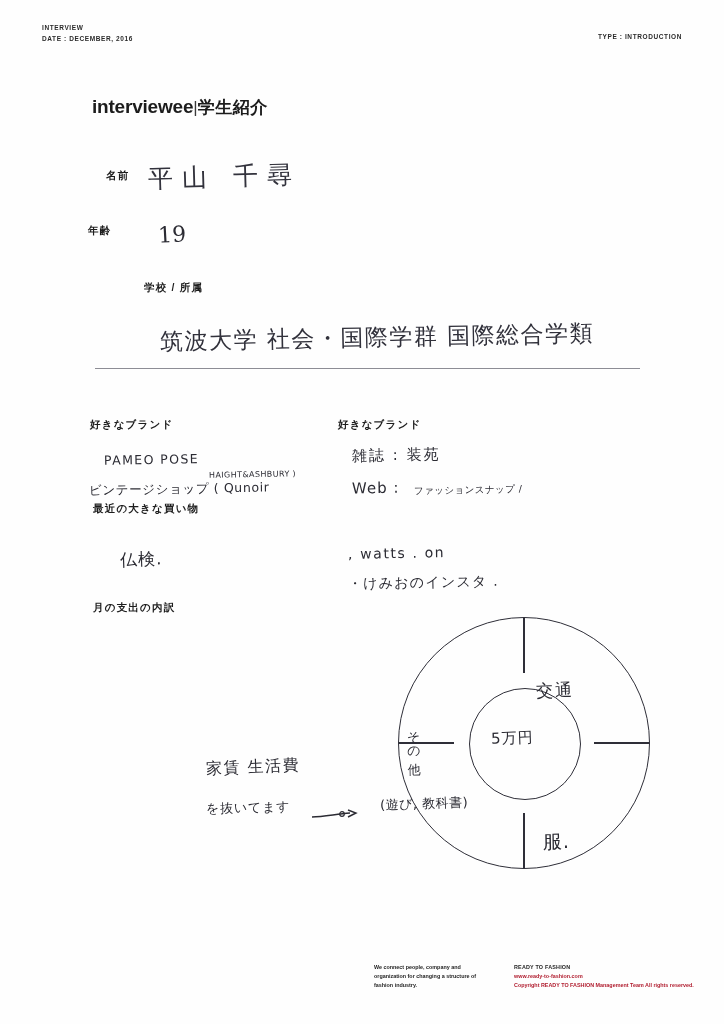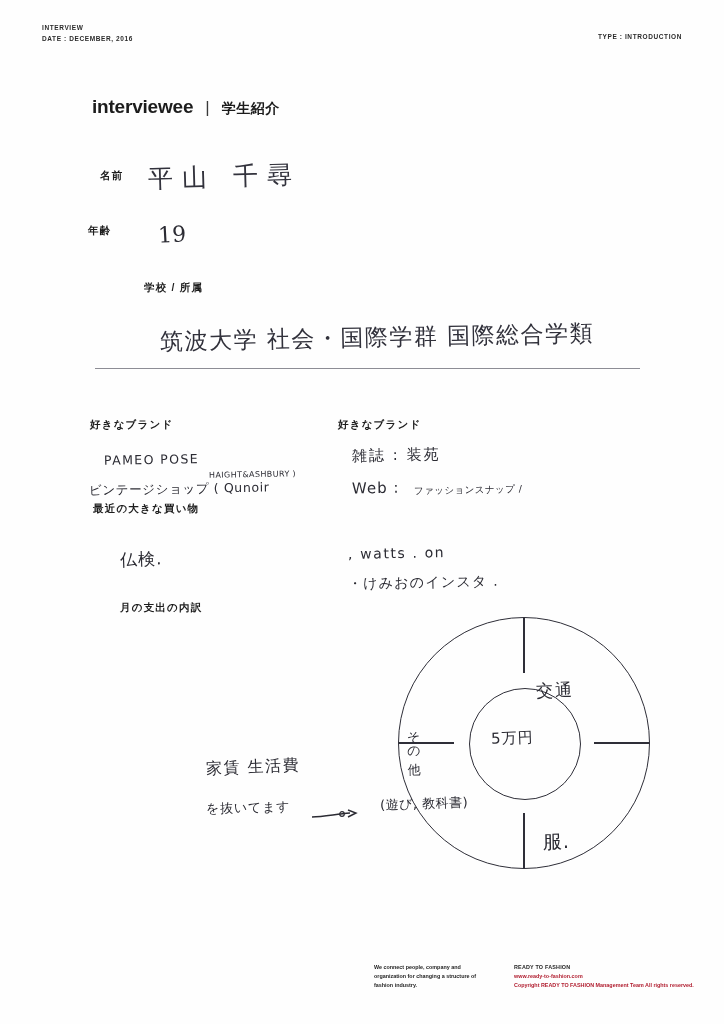--- a/index.html
+++ b/index.html
@@ -50,54 +50,54 @@
     color: #2a2a2a;
   }
 
   
   .title-row {
     position: absolute;
     top: 96px;
     left: 92px;
     display: flex;
     align-items: baseline;
-    gap: 12px;
+    gap: 0;
   }
   .title-en {
     font-size: 19px;
     font-weight: bold;
     letter-spacing: -0.2px;
   }
   .title-sep {
     font-size: 17px;
     color: #3a3a3a;
     font-weight: 300;
   }
   .title-jp {
-    font-size: 14px;
+    font-size: 17px;
     font-weight: bold;
     letter-spacing: 0.5px;
   }
 
   
   .lbl {
     position: absolute;
     font-size: 10.5px;
     font-weight: bold;
     letter-spacing: 1.2px;
     color: #1d1d1d;
   }
-  .lbl-name   { top: 169px; left: 100px; }
+  .lbl-name   { top: 169px; left: 106px; }
   .lbl-age    { top: 224px; left: 88px; }
   .lbl-school { top: 281px; left: 96px; margin-left: 48px; }
   .lbl-brand  { top: 418px; left: 90px; }
   .lbl-media  { top: 418px; left: 338px; }
   .lbl-buy    { top: 502px; left: 93px; }
   .lbl-insta  { top: 509px; left: 338px; }
-  .lbl-exp    { top: 601px; left: 93px; margin-left: 27px; }
+  .lbl-exp    { top: 601px; left: 93px; }
 
   
   .hw {
     position: absolute;
     font-family: "DejaVu Sans", sans-serif;
     color: #2b2b33;
     font-weight: 400;
   }
   .hw-name {
     top: 160px;

